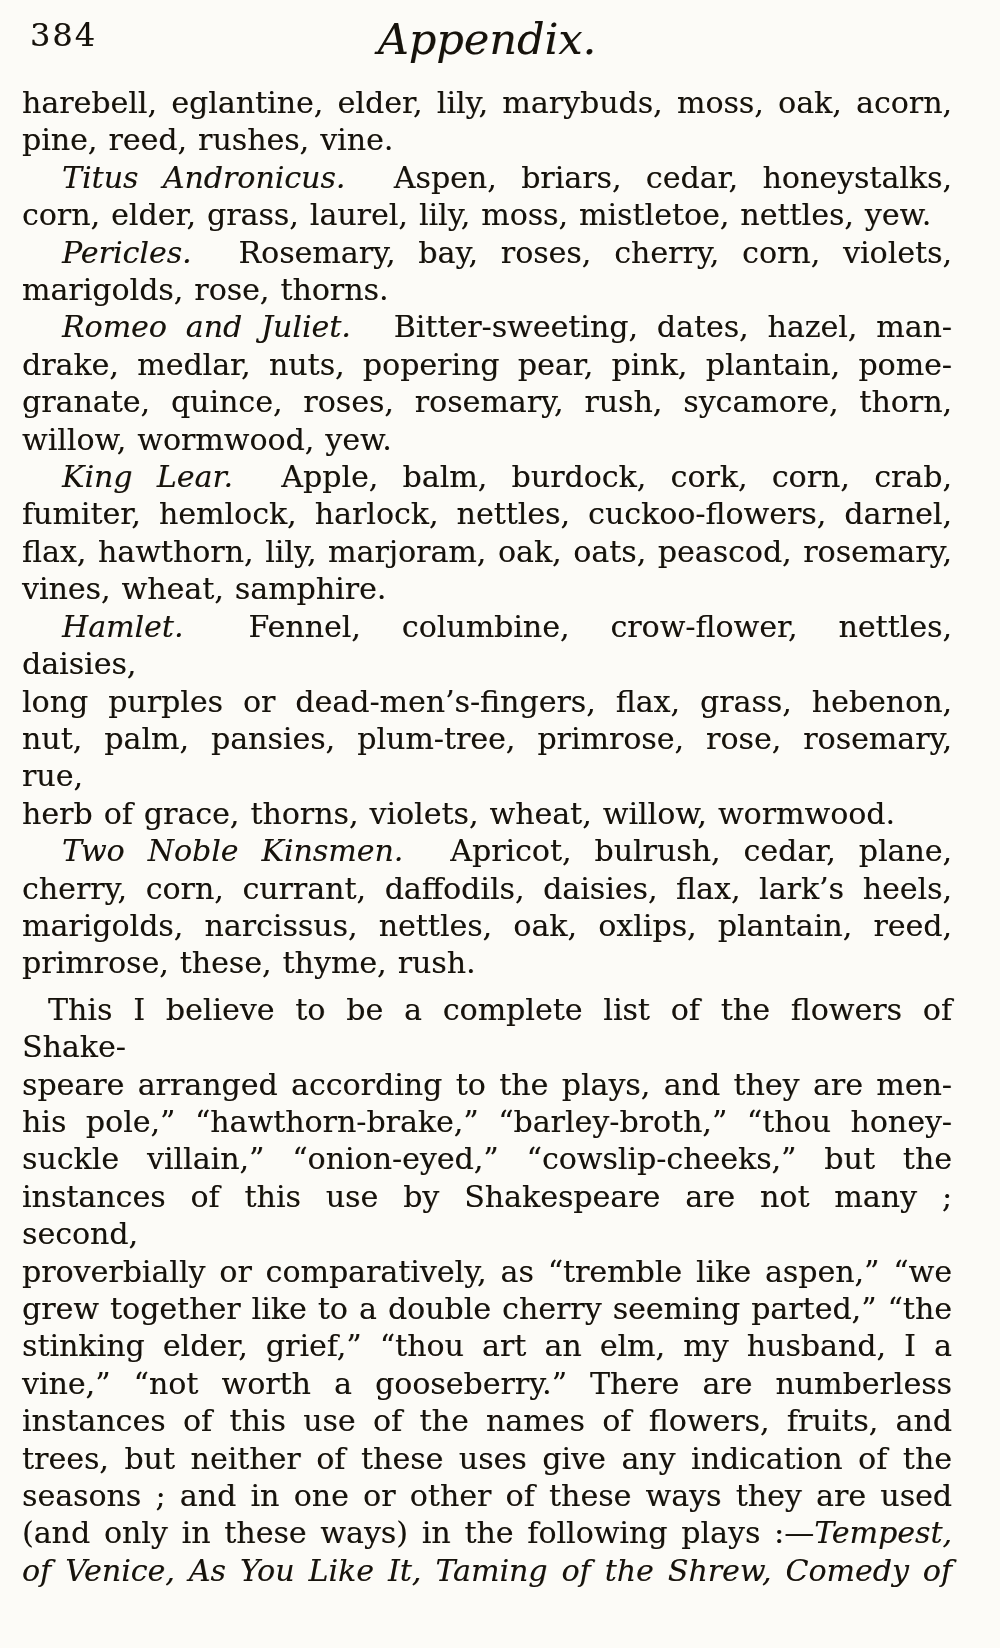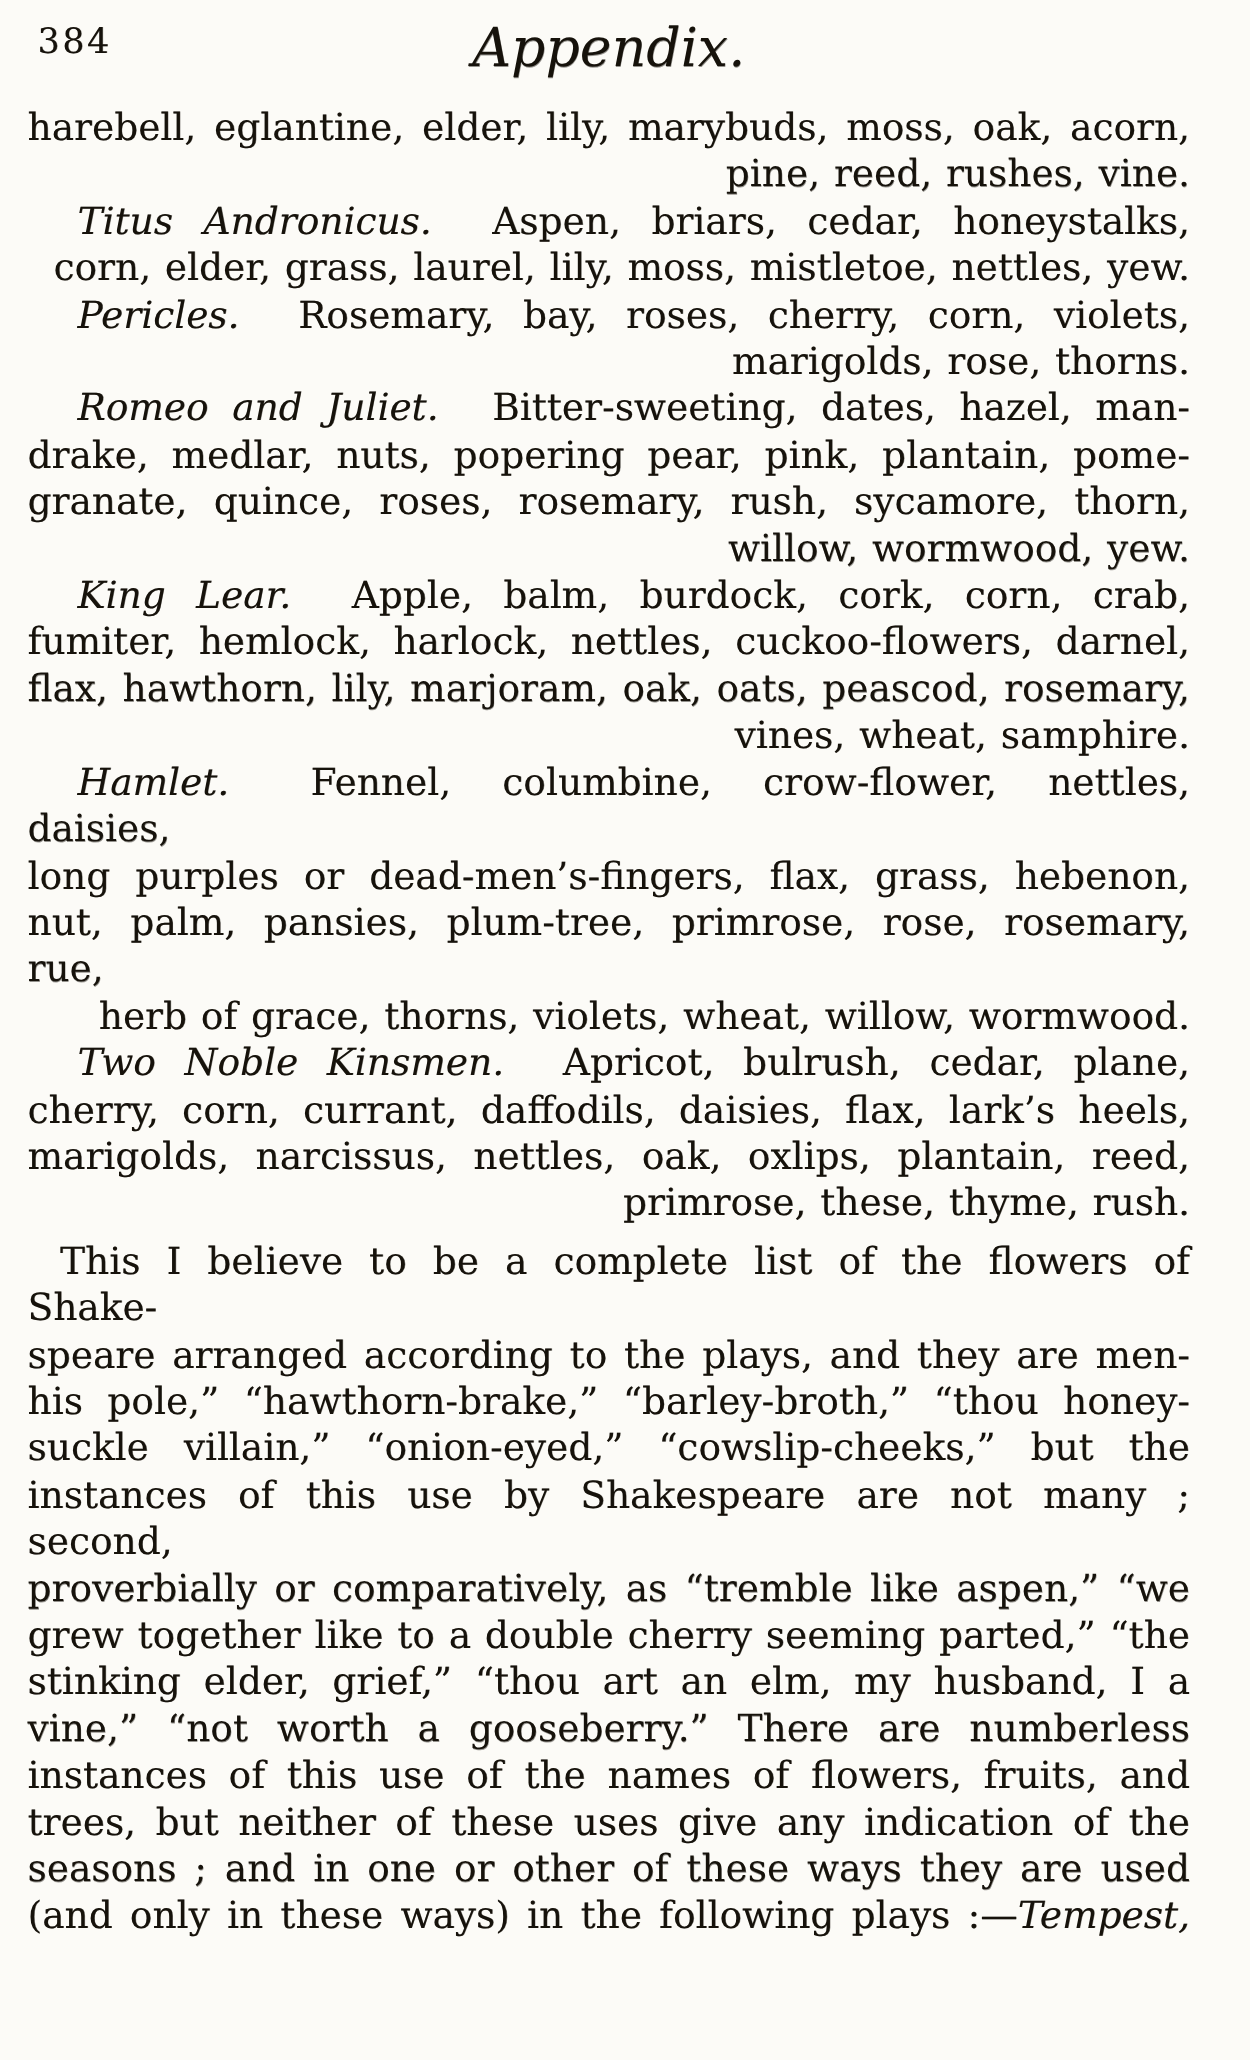--- a/index.html
+++ b/index.html
@@ -12,39 +12,39 @@
     box-sizing: border-box;
     width: 100%; height: 100%;
     padding: 14px 48px 0 22px;
     font-family: "DejaVu Serif", serif;
     color: #16120b;
     text-shadow: 0.35px 0.35px 0 rgba(22,18,11,0.45);
   }
   .header { position: relative; height: 48px; margin-bottom: 22px; }
   .pagenum {
     position: absolute; left: 8px; top: 2px;
-    font-size: 28px; letter-spacing: 2px;
+    font-size: 32px; letter-spacing: 2px;
   }
   .running {
     position: absolute; left: 0; right: 0; top: 0;
     text-align: center;
     font-style: italic;
     font-size: 43px;
   }
   .textblock { }
   .para { }
   .line {
     font-size: 30px;
     line-height: 37.4px;
     text-align: justify;
     text-align-last: justify;
     word-spacing: 1.5px;
   }
   .line.end {
-    text-align: right;
+    text-align: left;
     text-align-last: auto;
   }
   .italic { font-style: italic; }
   .gap { margin-right: 0.8em; }
 </style>
 </head>
 <body style="background: rgb(252, 251, 247);">
 
 <div class="page" style="color: rgb(22, 18, 11);">
   <div class="header">
@@ -95,15 +95,16 @@
         <div class="line"><span>suckle villain,” “onion-eyed,” “cowslip-cheeks,” but the</span></div>
         <div class="line"><span>instances of this use by Shakespeare are not many ; second,</span></div>
         <div class="line"><span>proverbially or comparatively, as “tremble like aspen,” “we</span></div>
         <div class="line"><span>grew together like to a double cherry seeming parted,” “the</span></div>
         <div class="line"><span>stinking elder, grief,” “thou art an elm, my husband, I a</span></div>
         <div class="line"><span>vine,” “not worth a gooseberry.” There are numberless</span></div>
         <div class="line"><span>instances of this use of the names of flowers, fruits, and</span></div>
         <div class="line"><span>trees, but neither of these uses give any indication of the</span></div>
         <div class="line"><span>seasons ; and in one or other of these ways they are used</span></div>
         <div class="line"><span>(and only in these ways) in the following plays :—</span><span class="italic">Tempest,</span></div>
+        <div class="line"><span class="italic">of Venice, As You Like It, Taming of the Shrew, Comedy of</span></div>
       </div>
     </div>
 </div>
 
 </body></html>

